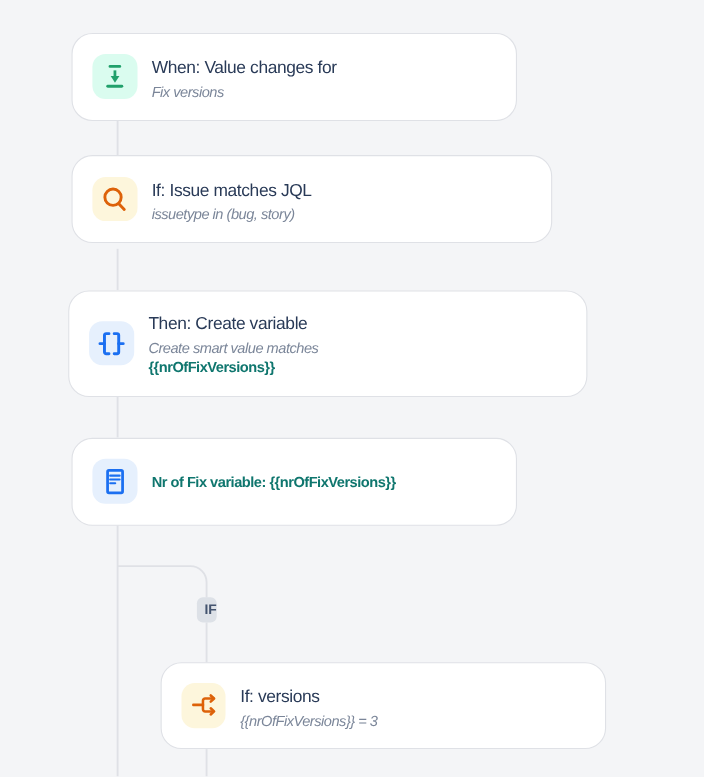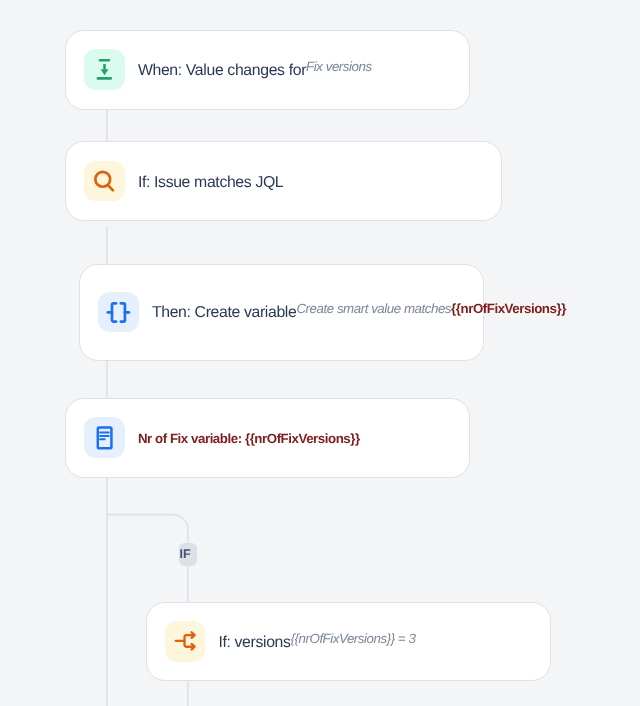--- a/index.html
+++ b/index.html
@@ -1,25 +1,25 @@
 <!DOCTYPE html>
 <html><head>
 <meta charset="utf-8">
 <style>
   html,body{margin:0;padding:0;}
   body{width:640px;height:706px;background:#f4f5f7;font-family:"Liberation Sans",sans-serif;overflow:hidden;position:relative;-webkit-font-smoothing:antialiased;text-rendering:geometricPrecision;}
   .canvas{position:absolute;left:0;top:0;width:640px;height:706px;}
   .conn{position:absolute;left:0;top:0;width:640px;height:706px;}
   .card{position:absolute;background:#ffffff;border:1px solid #dfe1e6;border-radius:19px;box-sizing:border-box;display:flex;align-items:center;}
   .icon-box{width:40.9px;height:40.9px;border-radius:12px;display:flex;align-items:center;justify-content:center;flex:0 0 auto;margin-left:18px;}
-  .texts{display:flex;flex-direction:row;transform:translateZ(0);margin-left:13px;margin-top:2.5px;justify-content:center;}
+  .texts{display:flex;flex-direction:column;transform:translateZ(0);margin-left:13px;margin-top:2.5px;justify-content:center;}
   .t-title{font-size:15.8px;letter-spacing:-0.35px;color:#293a57;line-height:25.5px;white-space:nowrap;}
   .t-sub{font-size:13.3px;letter-spacing:-0.45px;color:#7b8699;line-height:17.8px;white-space:nowrap;font-style:italic;}
-  .t-bold{font-size:13.3px;letter-spacing:-0.45px;color:#7f1d1d;font-weight:bold;line-height:17.8px;white-space:nowrap;}
-  .badge{position:absolute;background:#dde1e7;border-radius:5.5px;display:flex;align-items:center;justify-content:flex-start;font-size:12.6px;color:#44546f;font-weight:bold;letter-spacing:0px;line-height:1;}
+  .t-bold{font-size:13.3px;letter-spacing:-0.45px;color:#0f766e;font-weight:bold;line-height:17.8px;white-space:nowrap;}
+  .badge{position:absolute;background:#dde1e7;border-radius:5.5px;display:flex;align-items:center;justify-content:flex-end;font-size:12.6px;color:#44546f;font-weight:bold;letter-spacing:0px;line-height:1;}
 </style>
 </head>
 <body>
 
 <div class="canvas">
 
   <svg class="conn" viewBox="0 0 640 706">
     <g stroke="#dfe1e6" stroke-width="1.7" fill="none">
       <path d="M106.9 109.3 V146.7"></path>
       <path d="M106.9 226.2 V263.7"></path>
@@ -48,24 +48,25 @@
 
   <div class="card" style="left:65px;top:141px;width:437px;height:80px;">
     <div class="icon-box" style="background:#fdf6dc;">
       <svg width="40.9" height="40.9" viewBox="0 0 24 24" fill="none" stroke="#dd6209" stroke-width="1.56" stroke-linecap="round">
         <circle cx="11.0" cy="10.74" r="4.35"></circle>
         <path d="M14.2 14.35 L17.0 17.25"></path>
       </svg>
     </div>
     <div class="texts">
       <div class="t-title">If: Issue matches JQL</div>
+      <div class="t-sub">issuetype in (bug, story)</div>
     </div>
   </div>
 
-  <div class="card" style="left:79px;top:263.5px;width:405px;height:97px;">
+  <div class="card" style="left:62px;top:263.5px;width:472px;height:97px;">
     <div class="icon-box" style="background:#e6f0fd;">
       <svg width="40.9" height="40.9" viewBox="0 0 24 24" fill="none" stroke="#1b6ff1" stroke-width="1.56" stroke-linecap="round" stroke-linejoin="round">
         <path d="M10.6 6.65 H9.1 a0.9 0.9 0 0 0 -0.9 0.9 V16.45 a0.9 0.9 0 0 0 0.9 0.9 H10.6"></path>
         <path d="M5.8 11.98 H8.2"></path>
         <path d="M13.4 6.65 H14.9 a0.9 0.9 0 0 1 0.9 0.9 V16.45 a0.9 0.9 0 0 1 -0.9 0.9 H13.4"></path>
         <path d="M18.2 11.98 H15.8"></path>
       </svg>
     </div>
     <div class="texts" style="margin-top:1.3px;">
       <div class="t-title">Then: Create variable</div>

